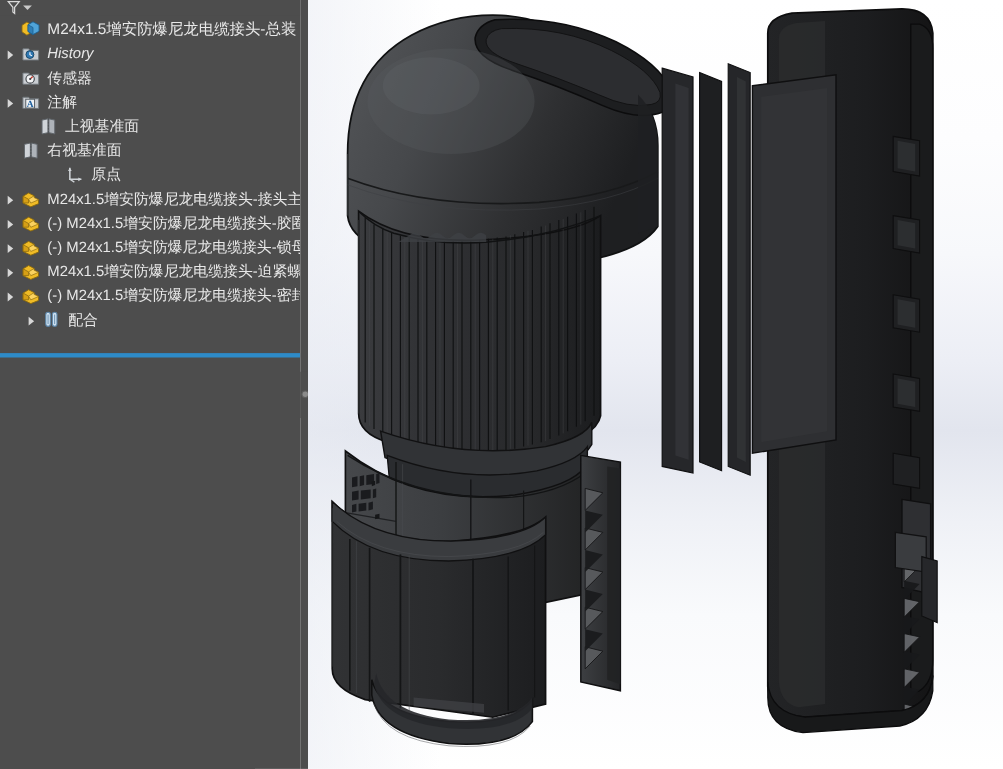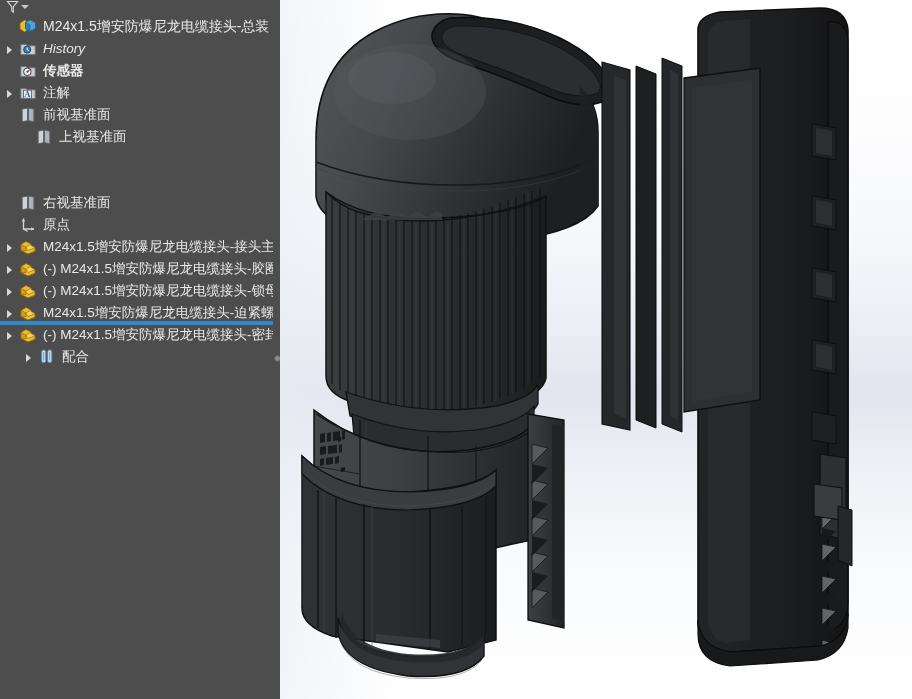--- a/index.html
+++ b/index.html
@@ -129,21 +129,21 @@
         <div class="ticon">
           <svg class="ic-folder" viewBox="0 0 16 14">
             <path d="M.8 2.4 L6 2.4 L7.2 3.8 L15.2 3.8 L15.2 12.6 L.8 12.6 Z" fill="#c9cdd2" stroke="#6d7378" stroke-width=".9"></path>
             <circle cx="7.2" cy="7.6" r="3.6" fill="#2f79b5" stroke="#17415f" stroke-width=".8"></circle>
             <path d="M7.2 5.4 L7.2 7.8 L9.1 8.8" stroke="#fff" stroke-width="1" fill="none"></path>
           </svg>
         </div>
         <div class="tlabel">History</div>
       </div>
 
-      <div class="tree-row" style="padding-left:2px;font-weight:bold;">
+      <div class="tree-row" style="padding-left:2px;">
         <div class="expander"></div>
         <div class="ticon">
           <svg class="ic-folder" viewBox="0 0 16 14">
             <path d="M.8 2.4 L6 2.4 L7.2 3.8 L15.2 3.8 L15.2 12.6 L.8 12.6 Z" fill="#c9cdd2" stroke="#6d7378" stroke-width=".9"></path>
             <circle cx="7.4" cy="7.8" r="3.8" fill="#f2f3f5" stroke="#3a3f44" stroke-width="1"></circle>
             <path d="M7.4 7.8 L9.8 5.6" stroke="#c0392b" stroke-width="1.2"></path>
             <circle cx="7.4" cy="7.8" r="1" fill="#3a3f44"></circle>
           </svg>
         </div>
         <div class="tlabel">传感器</div>
@@ -154,57 +154,46 @@
         <div class="ticon">
           <svg class="ic-folder" viewBox="0 0 16 14">
             <path d="M.8 2.4 L6 2.4 L7.2 3.8 L15.2 3.8 L15.2 12.6 L.8 12.6 Z" fill="#c9cdd2" stroke="#6d7378" stroke-width=".9"></path>
             <rect x="3.4" y="4.2" width="8" height="8" fill="#eef1f4" stroke="#5a6066" stroke-width=".9"></rect>
             <text x="7.4" y="11" font-size="8.6" font-family="Liberation Serif, serif" fill="#1d5f9e" text-anchor="middle" font-weight="bold">A</text>
           </svg>
         </div>
         <div class="tlabel">注解</div>
       </div>
 
-      <div class="tree-row" style="padding-left:2px;">
+
+      <div class="tree-row" style="padding-left:18px;align-items:center;">
         <div class="expander"></div>
         <div class="ticon">
           <svg class="ic-plane" viewBox="0 0 14 16">
             <path d="M1.2 2.2 L6.6 1 L6.6 13.6 L1.2 14.8 Z" fill="#cfd3d8" stroke="#5f6469" stroke-width=".9"></path>
             <path d="M7.4 1 L12.8 2.2 L12.8 14.8 L7.4 13.6 Z" fill="#aeb3b9" stroke="#5f6469" stroke-width=".9"></path>
             <path d="M7 .9 L7 14.9" stroke="#4c5155" stroke-width=".8" stroke-dasharray="1.6 1.2"></path>
           </svg>
         </div>
-        <div class="tlabel">前视基准面</div>
-      </div>
-
-      <div class="tree-row" style="padding-left:18px;align-items:center;">
+        <div class="tlabel">上视基准面</div>
+      </div>
+
+      <div class="tree-row" style="padding-left:2px;">
         <div class="expander"></div>
         <div class="ticon">
           <svg class="ic-plane" viewBox="0 0 14 16">
             <path d="M1.2 2.2 L6.6 1 L6.6 13.6 L1.2 14.8 Z" fill="#cfd3d8" stroke="#5f6469" stroke-width=".9"></path>
             <path d="M7.4 1 L12.8 2.2 L12.8 14.8 L7.4 13.6 Z" fill="#aeb3b9" stroke="#5f6469" stroke-width=".9"></path>
             <path d="M7 .9 L7 14.9" stroke="#4c5155" stroke-width=".8" stroke-dasharray="1.6 1.2"></path>
           </svg>
         </div>
-        <div class="tlabel">上视基准面</div>
-      </div>
-
-      <div class="tree-row" style="padding-left:2px;margin-top:44px;">
-        <div class="expander"></div>
-        <div class="ticon">
-          <svg class="ic-plane" viewBox="0 0 14 16">
-            <path d="M1.2 2.2 L6.6 1 L6.6 13.6 L1.2 14.8 Z" fill="#cfd3d8" stroke="#5f6469" stroke-width=".9"></path>
-            <path d="M7.4 1 L12.8 2.2 L12.8 14.8 L7.4 13.6 Z" fill="#aeb3b9" stroke="#5f6469" stroke-width=".9"></path>
-            <path d="M7 .9 L7 14.9" stroke="#4c5155" stroke-width=".8" stroke-dasharray="1.6 1.2"></path>
-          </svg>
-        </div>
         <div class="tlabel">右视基准面</div>
       </div>
 
-      <div class="tree-row" style="padding-left:2px;">
+      <div class="tree-row" style="padding-left:2px;margin-left:40px;">
         <div class="expander"></div>
         <div class="ticon">
           <svg class="ic-origin" viewBox="0 0 16 16">
             <path d="M3.5 1.5 L3.5 12 L14 12" fill="none" stroke="#d0d4d8" stroke-width="1.4"></path>
             <path d="M3.5 1.5 L1.8 4.4 L5.2 4.4 Z" fill="#d0d4d8"></path>
             <path d="M14 12 L11.2 10.3 L11.2 13.7 Z" fill="#d0d4d8"></path>
             <path d="M3.5 12 L7.6 14.6" fill="none" stroke="#d0d4d8" stroke-width="1.2"></path>
           </svg>
         </div>
         <div class="tlabel">原点</div>

